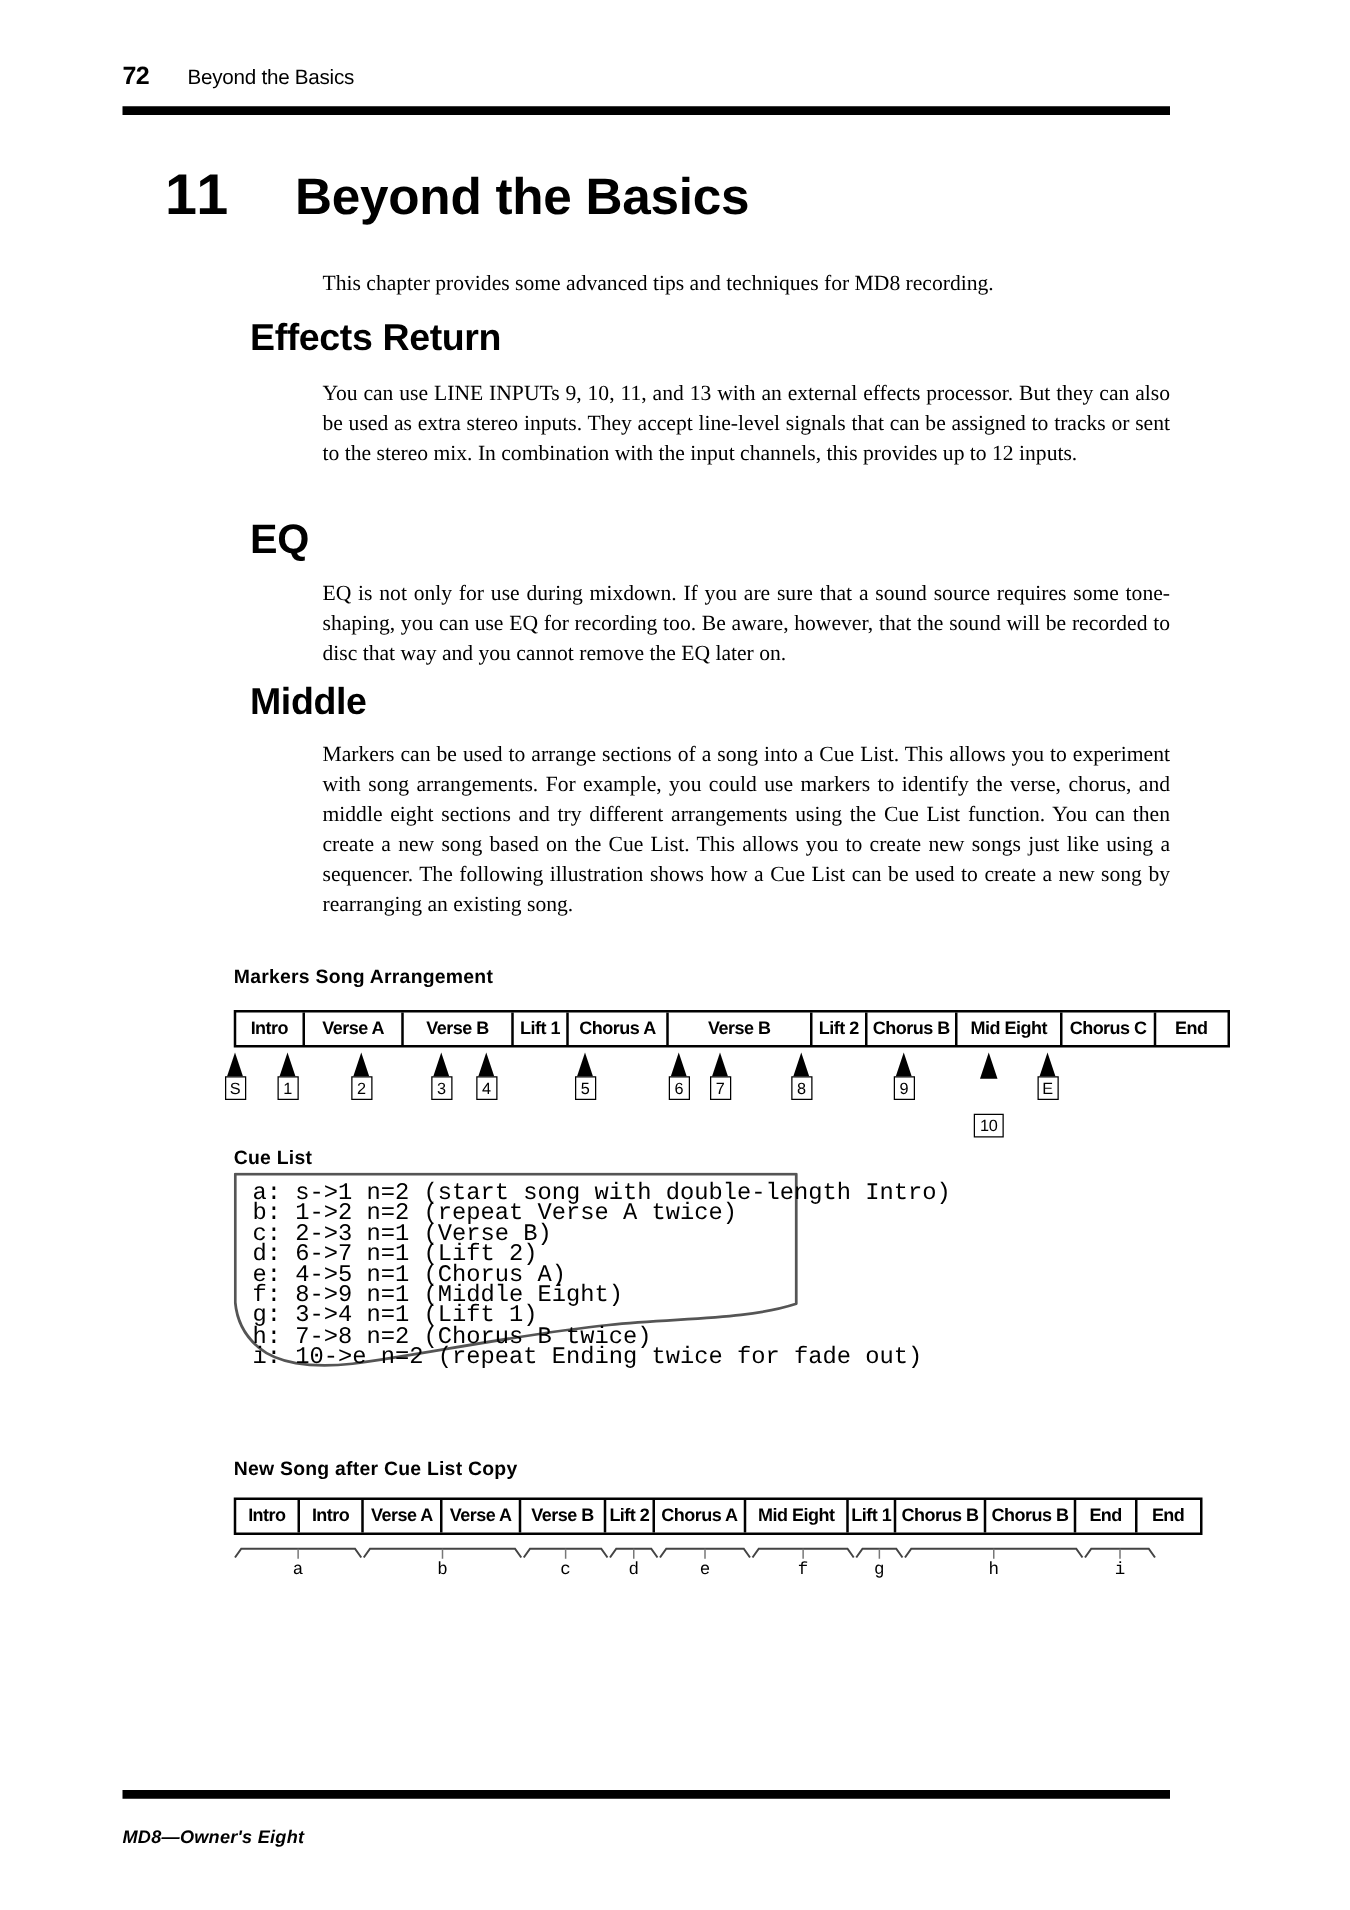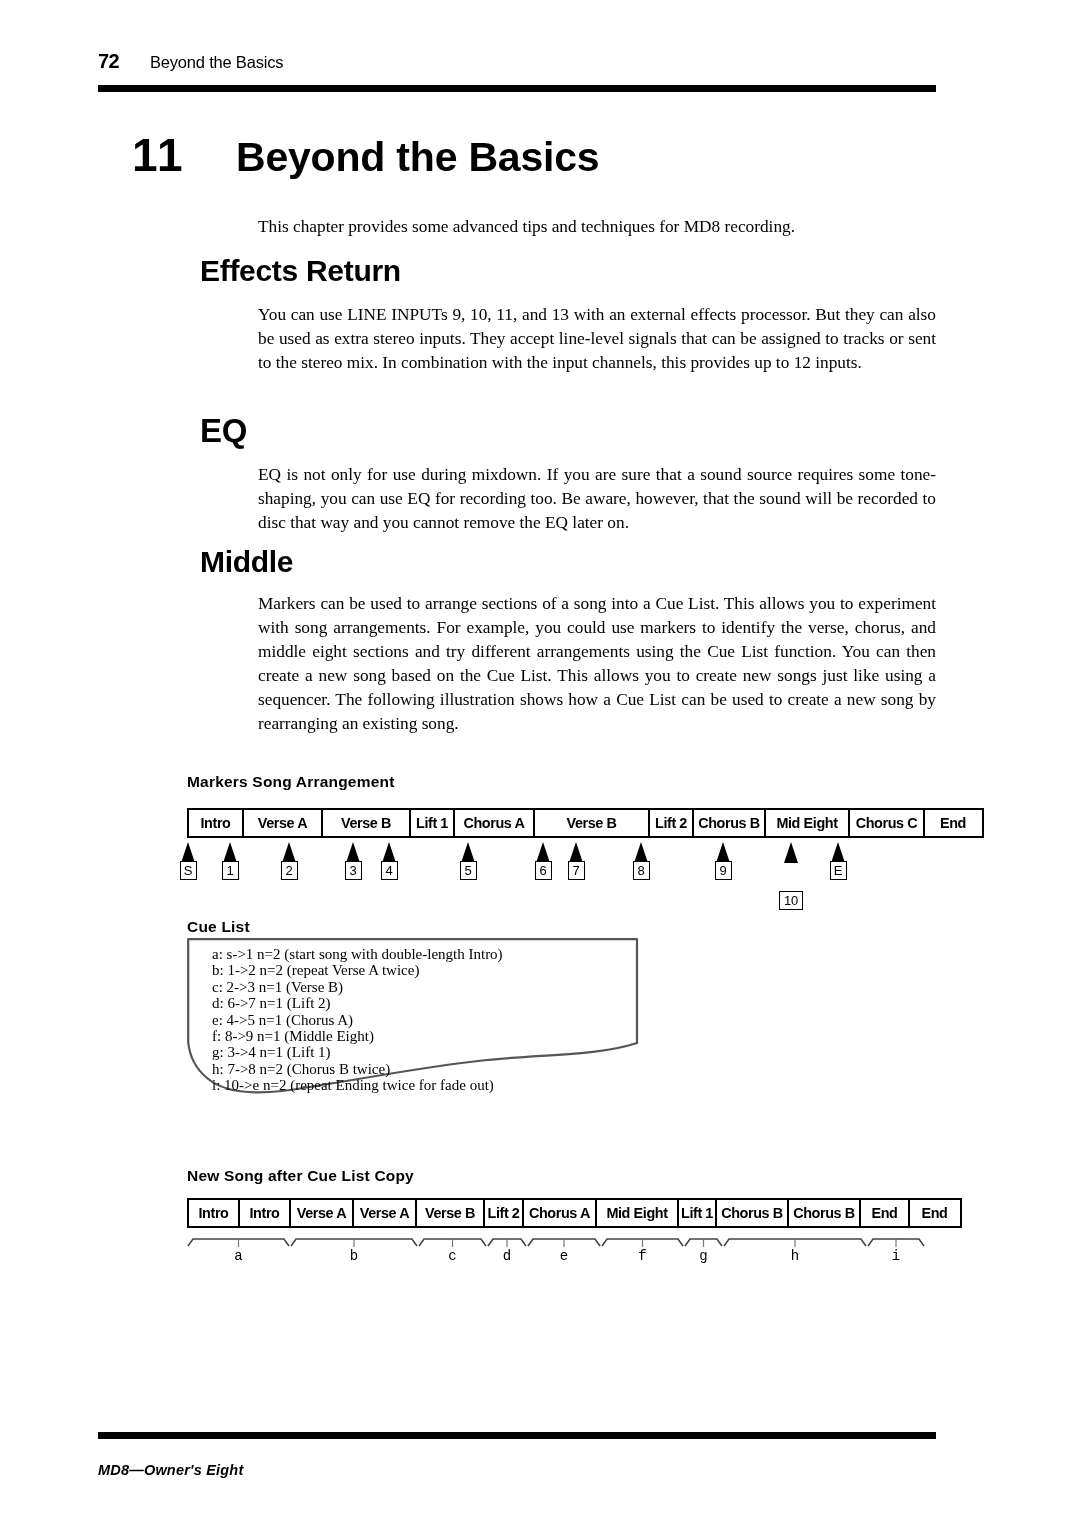--- a/index.html
+++ b/index.html
@@ -166,24 +166,24 @@
   #cue-list-box {
     position: absolute;
     left: 187px;
     top: 938px;
     width: 450px;
     height: 188px;
   }
   #cue-list-box svg { position: absolute; left: 0; top: 0; }
   #cue-list-text {
     position: absolute;
-    left: 25px;
+    left: 15px;
     top: 8px;
-    font-family: Liberation Serif, serif;
-    font-size: 15px;
+    font-family: Liberation Mono, monospace;
+    font-size: 19px;
     line-height: 16.4px;
     white-space: pre;
     letter-spacing: 0px;
   }
   #cue-list-text .cue-line { display: block; }
 
   
   #brace-layer { position: absolute; left: 0; top: 0; width: 1080px; height: 1528px; pointer-events: none; }
   .brace-label {
     position: absolute;

